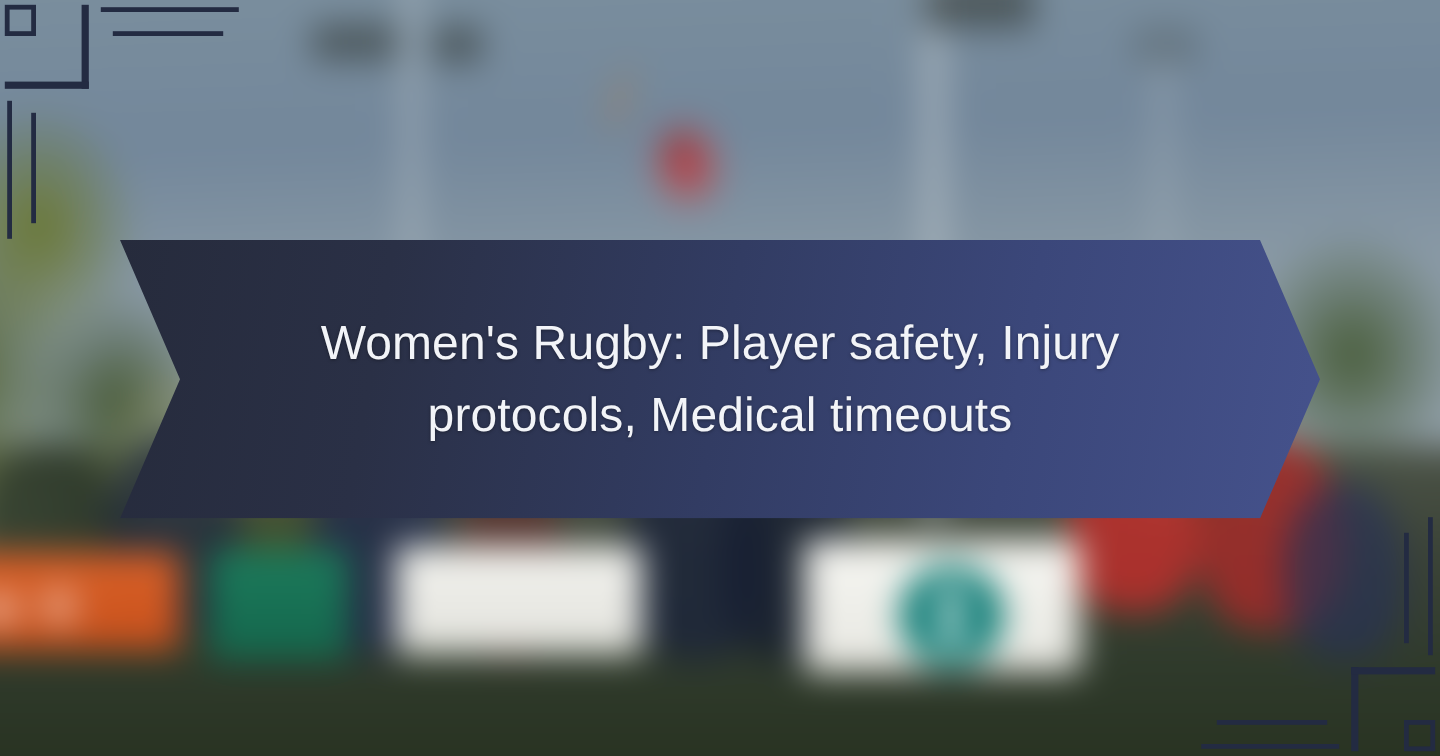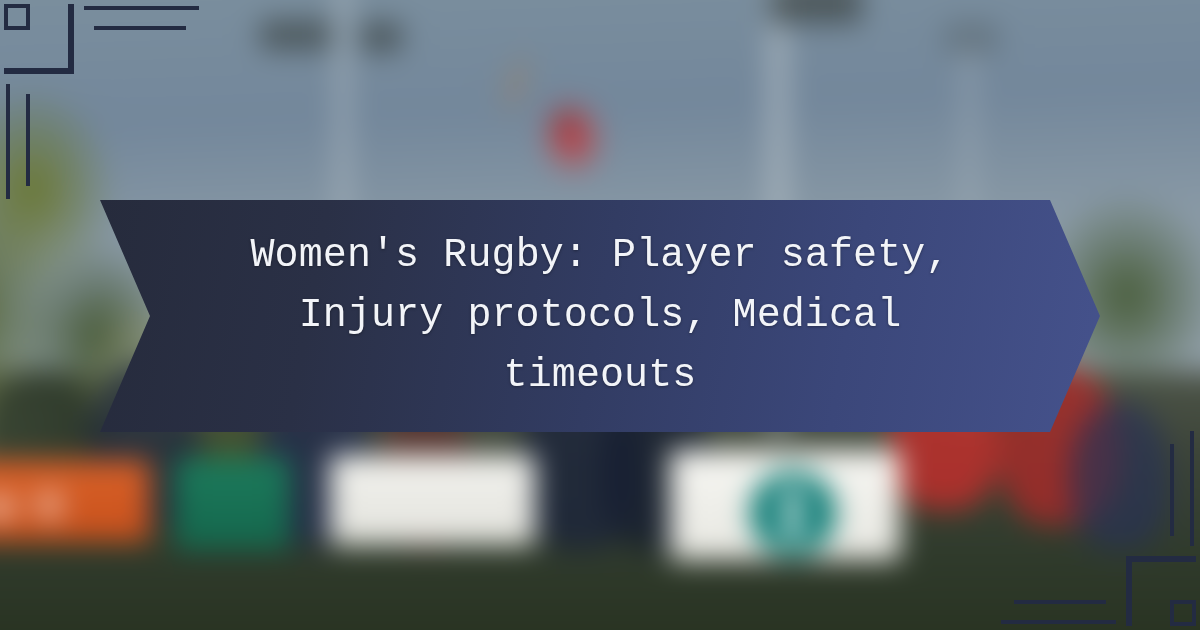--- a/index.html
+++ b/index.html
@@ -1,16 +1,16 @@
 <!DOCTYPE html>
 <html><head>
 <meta charset="utf-8">
 <title>Women's Rugby Banner</title>
 <style>
-  * { margin:0; padding:0; box-sizing:border-box;font-family:Liberation Mono, monospace; }
+  * { margin:0; padding:0; box-sizing:border-box; }
 
   html, body {
     width:1200px; height:630px;
     overflow:hidden;
     background:#6d8090;
     font-family:"Liberation Sans", sans-serif;
   }
 
   #stage {
     position:relative;

